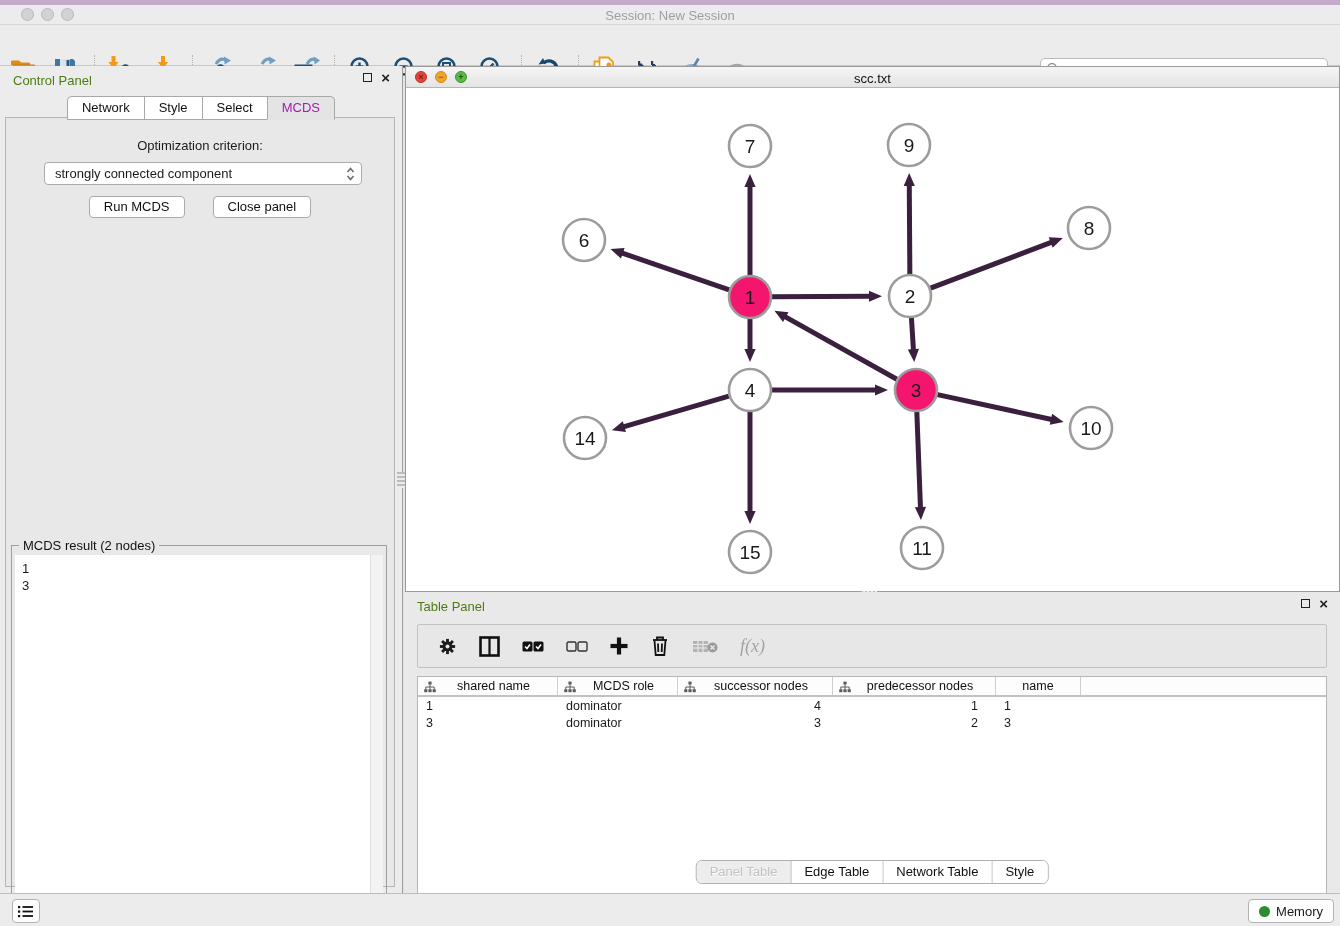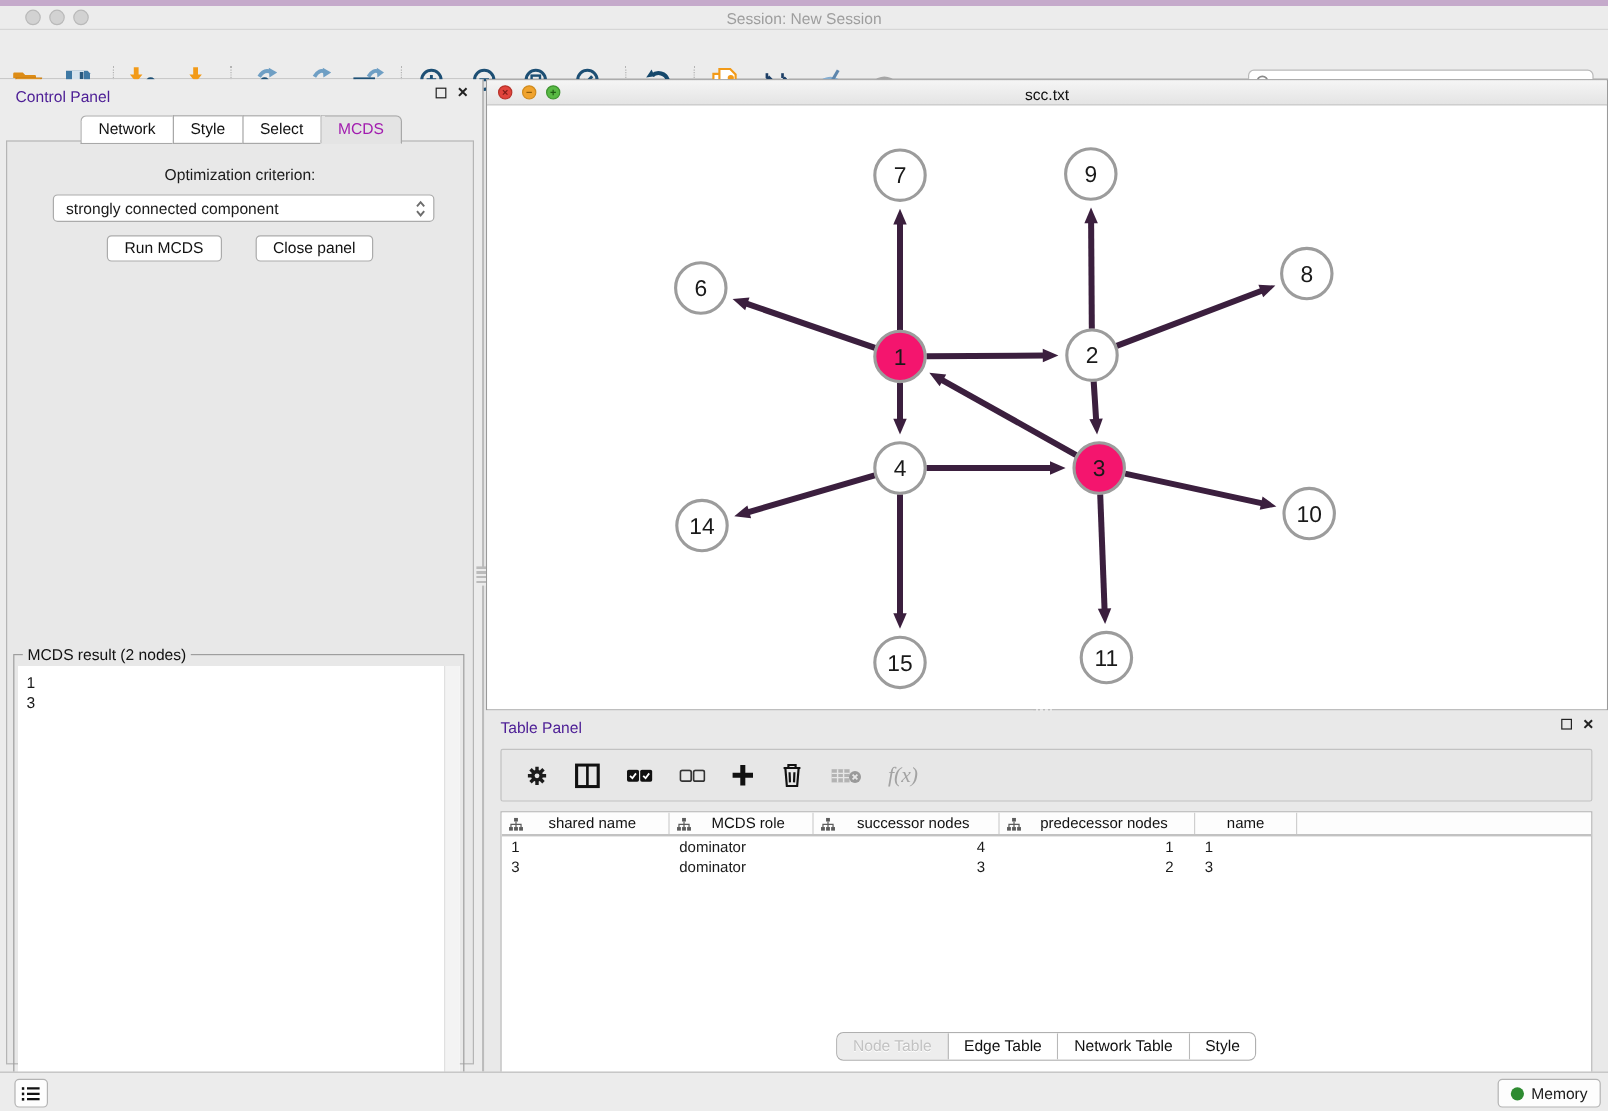--- a/index.html
+++ b/index.html
@@ -32,21 +32,21 @@
     background:#fff; border:1px solid #b9b9b9; border-radius:5px;
     display:flex; align-items:center; padding-left:5px;
   }
   .searchbox input { border:none; outline:none; flex:1; font-size:13px; background:transparent; margin-left:4px; height:18px; }
   
   .control-panel {
     position:absolute; left:0; top:66px; width:403px; height:827px;
     background:#ececec; border-right:1px solid #9e9e9e;
   }
   .panel-head { position:relative; height:27px; }
-  .panel-title { position:absolute; left:13px; top:7px; font-size:13px; color:#4c1d95; }
+  .panel-title { position:absolute; left:13px; top:7px; font-size:13px; color:#4d7c0f; }
   .panel-btns { position:absolute; right:12px; top:7px; display:flex; gap:9px; align-items:center; }
   .float-btn { width:9px; height:9px; border:1.6px solid #222; display:inline-block; }
   .close-btn { font-size:15px; font-weight:bold; color:#222; line-height:9px; }
   .cp-tabs { position:absolute; left:0; top:30px; width:100%; display:flex; justify-content:center; z-index:2; }
   .cp-tab {
     font-size:13px; padding:3px 14px 4px; background:#fff;
     border:1px solid #a8a8a8; border-right:none; color:#111; cursor:default;
   }
   .cp-tab:first-child { border-radius:5px 0 0 0; }
   .cp-tab:last-child { border-right:1px solid #a8a8a8; border-radius:0 5px 0 0; }
@@ -626,21 +626,21 @@
         <div class="trow">
           <div class="td" style="width: 140px; text-align: left;">3</div>
           <div class="td" style="width: 120px; text-align: left;">dominator</div>
           <div class="td" style="width: 155px; text-align: right; padding-right: 12px;">3</div>
           <div class="td" style="width: 163px; text-align: right; padding-right: 18px;">2</div>
           <div class="td" style="width: 85px; text-align: left;">3</div>
         </div>
       </div>
   </div>
   <div class="tp-tabs" id="tp-tabs">
-      <span class="seg selected">Node Table</span>
+      <span class="seg selected">Panel Table</span>
       <span class="seg">Edge Table</span>
       <span class="seg">Network Table</span>
       <span class="seg">Style</span>
     </div>
 </div>
 
 <div class="statusbar">
   <div class="sb-btn list-btn">
     <svg width="16" height="13" viewBox="0 0 16 13">
       <g stroke="#111" stroke-width="1.8">

